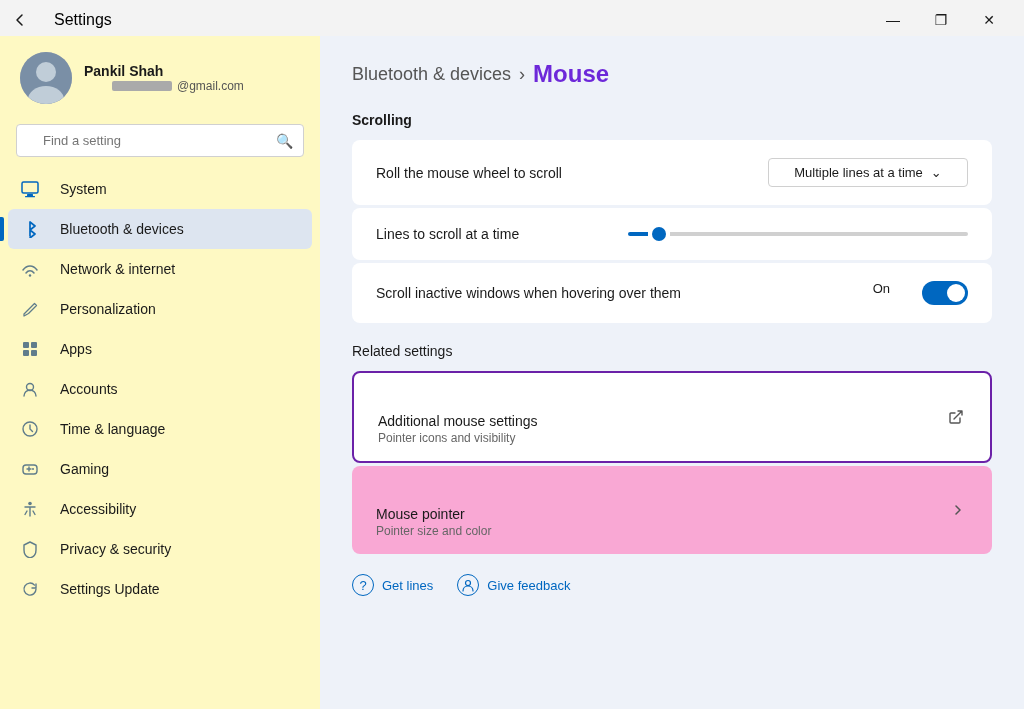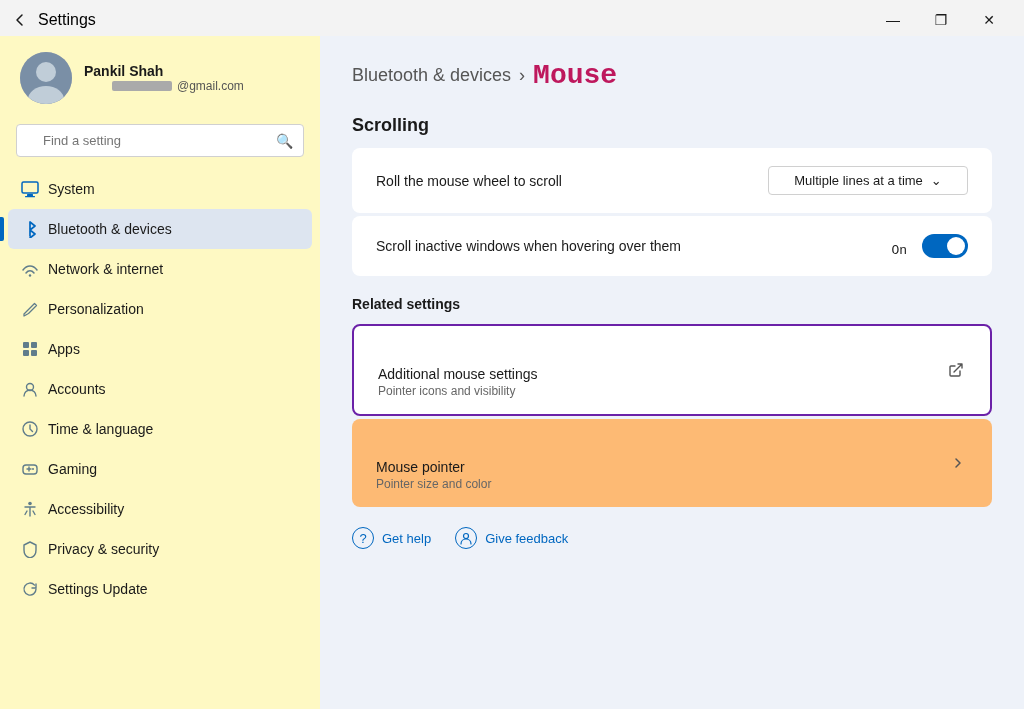--- a/index.html
+++ b/index.html
@@ -19,21 +19,21 @@
       display: flex;
       align-items: center;
       justify-content: space-between;
       padding: 8px 12px 4px 12px;
       height: 36px;
       flex-shrink: 0;
     }
     .title-bar-left {
       display: flex;
       align-items: center;
-      gap: 10px;
+      gap: 26px;
     }
     .title-bar-controls {
       display: flex;
       gap: 2px;
     }
     .title-btn {
       width: 46px;
       height: 32px;
       border: none;
       background: transparent;
@@ -135,21 +135,21 @@
       font-size: 14px;
     }
 
     .nav-list {
       list-style: none;
       padding: 0 8px;
     }
     .nav-item {
       display: flex;
       align-items: center;
-      gap: 8px;
+      gap: 20px;
       padding: 10px 12px;
       border-radius: 6px;
       cursor: pointer;
       font-size: 14px;
       color: #1a1a1a;
       position: relative;
     }
     .nav-item.active {
       background: #dde5f0;
       font-weight: 500;
@@ -192,28 +192,27 @@
     .breadcrumb-parent {
       font-size: 18px;
       color: #555;
       font-weight: 400;
     }
     .breadcrumb-sep {
       font-size: 18px;
       color: #555;
     }
     .breadcrumb-current {
-      font-size: 28px;
+      font-size: 24px;
       font-weight: 700;
-      color: #be185d;
-      font-family: Liberation Mono, monospace;
+      color: #6d28d9;
     }
 
     .section-title {
-      font-size: 18px;
+      font-size: 14px;
       font-weight: 600;
       color: #1a1a1a;
       margin-bottom: 12px;
     }
 
     .card {
       background: #fff;
       border-radius: 8px;
       margin-bottom: 4px;
       padding: 18px 24px;
@@ -264,46 +263,45 @@
       background: #fff;
       border-radius: 50%;
     }
     .toggle-label {
       font-size: 13px;
       color: #1a1a1a;
       margin-right: 8px;
     }
     .toggle-group {
       display: flex;
-      align-items: flex-end;
-      gap: 7px;
-      font-family: Liberation Mono, monospace;
+      align-items: flex-start;
+      gap: 24px;
     }
 
     
     .related-title {
       font-size: 14px;
-      font-weight: 700;
+      font-weight: 400;
       color: #1a1a1a;
       margin: 20px 0 12px 0;
     }
 
     .card-highlighted {
       background: #fff;
       border-radius: 8px;
       margin-bottom: 3px;
       padding: 16px 24px;
       display: flex;
       align-items: center;
       justify-content: space-between;
       border: 2px solid #6b21a8;
     }
 
     .card-link {
-      background: #fdba74;
+      background: #f9a8d4;
       border-radius: 8px;
       margin-bottom: 3px;
       padding: 16px 24px;
       display: flex;
       align-items: center;
       justify-content: space-between;
       cursor: pointer;
     }
 
     .card-link-content {
@@ -551,20 +549,28 @@
     <div class="section-title">Scrolling</div>
 
     <div class="card">
       <span class="card-label">Roll the mouse wheel to scroll</span>
       <button class="dropdown-btn">
         <span>Multiple lines at a time</span>
         <span>⌄</span>
       </button>
     </div>
 
+    <div class="card">
+      <span class="card-label">Lines to scroll at a time</span>
+      <div class="slider-full">
+        <div class="track-filled"></div>
+        <div class="slider-thumb"></div>
+        <div class="track-empty"></div>
+      </div>
+    </div>
 
     <div class="card">
       <span class="card-label">Scroll inactive windows when hovering over them</span>
       <div class="toggle-group">
         <span class="toggle-label">On</span>
         <div class="toggle"></div>
       </div>
     </div>
 
     <div class="related-title">Related settings</div>
@@ -589,21 +595,21 @@
       <div class="chevron-icon">
         <svg width="16" height="16" viewBox="0 0 16 16">
             <path d="M6 4l4 4-4 4" stroke="#555" stroke-width="1.5" fill="none" stroke-linecap="round" stroke-linejoin="round"></path>
           </svg>
       </div>
     </div>
 
     <div class="bottom-links">
       <a class="bottom-link">
         <div class="bottom-link-icon">?</div>
-        <span>Get help</span>
+        <span>Get lines</span>
       </a>
       <a class="bottom-link">
         <div class="bottom-link-icon">
           <svg width="14" height="14" viewBox="0 0 14 14">
               <circle cx="7" cy="5" r="2.5" stroke="#0067c0" stroke-width="1.2" fill="none"></circle>
               <path d="M2 13c0-2.8 2.2-5 5-5s5 2.2 5 5" stroke="#0067c0" stroke-width="1.2" fill="none" stroke-linecap="round"></path>
             </svg>
         </div>
         <span>Give feedback</span>
       </a>

